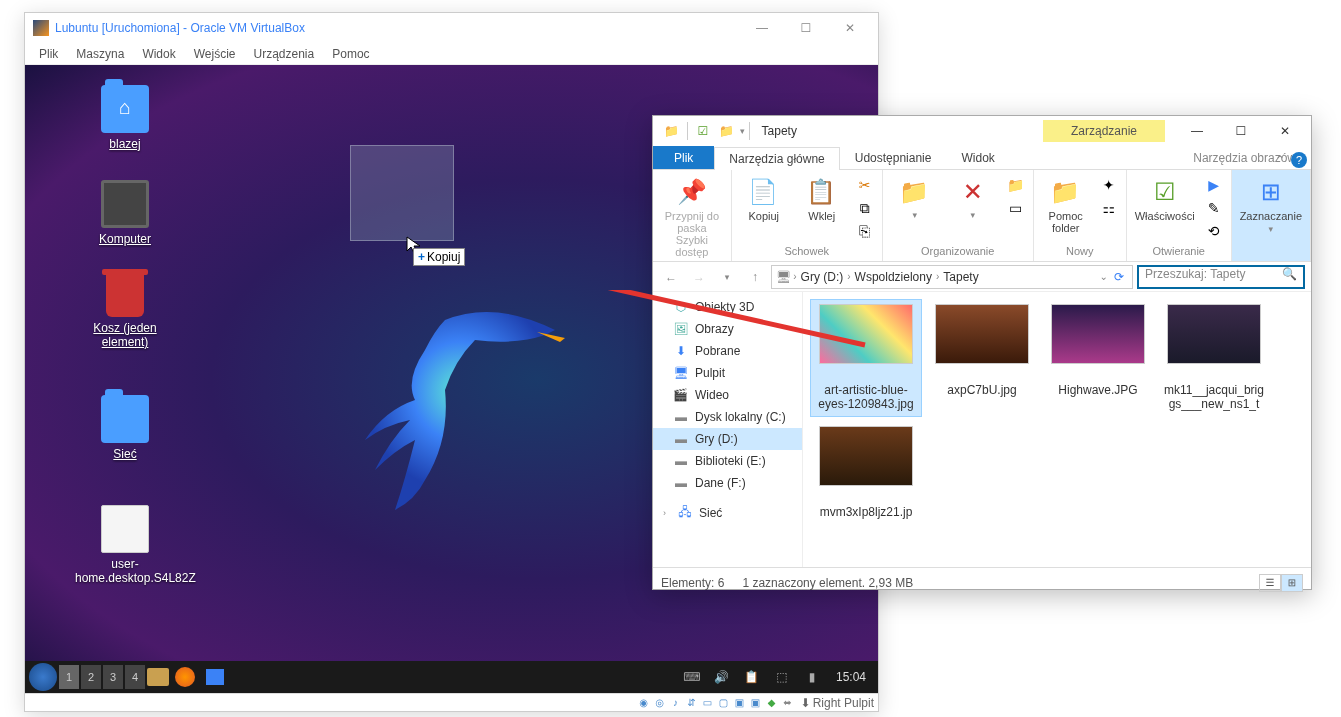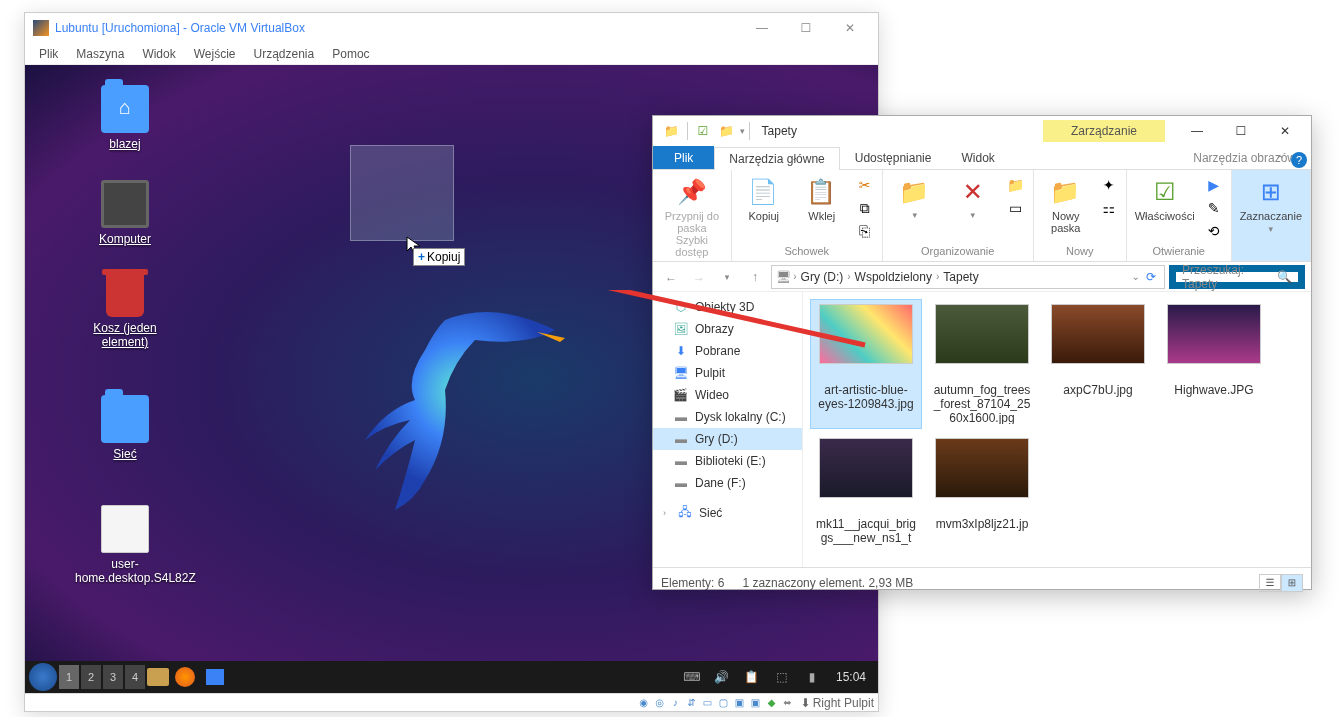--- a/index.html
+++ b/index.html
@@ -63,21 +63,21 @@
 .rbtn-lg .lbl{font-size:11px;color:#444;text-align:center;line-height:1.1}
 .rbtn-lg.disabled .lbl{color:#aaa}
 .rbtn-sm-col{display:flex;flex-direction:column;gap:1px}
 .rbtn-sm{width:22px;height:22px;display:flex;align-items:center;justify-content:center;font-size:14px}
 .selected-group{background:#cce8ff}
 .addrbar{height:30px;display:flex;align-items:center;padding:2px 6px;gap:4px;border-bottom:1px solid #eee}
 .nav-btn{width:24px;height:24px;display:flex;align-items:center;justify-content:center;color:#888}
 .crumbs{flex:1;height:24px;border:1px solid #ccc;display:flex;align-items:center;padding:0 4px;gap:2px;font-size:12px}
 .crumb{padding:0 2px;color:#333}
 .crumb-sep{color:#888;font-size:10px}
-.search-box{width:136px;height:24px;border:7px solid #0369a1;padding:0 6px;color:#888;font-size:12px;display:flex;align-items:center}
+.search-box{width:168px;height:24px;border:2px solid #0369a1;padding:0 6px;color:#888;font-size:12px;display:flex;}
 .exp-body{display:flex;height:calc(100% - 30px - 24px - 92px - 30px - 22px)}
 .navpane{width:150px;border-right:1px solid #eee;overflow:hidden;padding:4px 0}
 .nav-item{display:flex;align-items:center;gap:6px;padding:3px 6px 3px 20px;font-size:12px;color:#333}
 .nav-item.selected{background:#cce8ff}
 .nav-ico{width:16px;height:16px;display:flex;align-items:center;justify-content:center;font-size:12px}
 .files{flex:1;padding:8px;display:flex;flex-wrap:wrap;align-content:flex-start;gap:6px;overflow:hidden;position:relative}
 .file-item{width:110px;display:flex;flex-direction:column;align-items:center;padding:4px}
 .file-item.selected{background:#cce8ff;outline:1px solid #99d1ff}
 .file-thumb{width:94px;height:60px;background:#666;border:1px solid #ccc}
 .file-name{font-size:12px;text-align:center;margin-top:20px;color:#333;line-height:1.15;word-break:break-word;max-height:40px;overflow:hidden}
@@ -276,21 +276,21 @@
           <div class="rbtn-sm" style="color:#f5c433">📁</div>
           <div class="rbtn-sm">▭</div>
         </div>
       </div>
       <div class="rgroup-label">Organizowanie</div>
     </div>
     <div class="rgroup">
       <div class="rgroup-items">
         <div class="rbtn-lg">
             <div class="ico" style="color:#f5c433">📁</div>
-            <div class="lbl">Nowy paska</div>
+            <div class="lbl">Pomoc folder</div>
           </div>
         <div class="rbtn-sm-col">
           <div class="rbtn-sm">✦</div>
           <div class="rbtn-sm">⚏</div>
         </div>
       </div>
       <div class="rgroup-label">Nowy</div>
     </div>
     <div class="rgroup">
       <div class="rgroup-items">
@@ -383,24 +383,20 @@
           <span class="nav-ico" style="color:#3b82f6">🖧</span>
           <span>Sieć</span>
         </div>
     </div>
     <div class="files">
       <div class="file-item selected">
           <div class="file-thumb" style="background:linear-gradient(45deg,#ff6b9d,#4ecdc4,#ffe66d,#ff6b6b)"></div>
           <div class="file-name">art-artistic-blue-eyes-1209843.jpg</div>
         </div>
       <div class="file-item">
-          <div class="file-thumb" style="background:linear-gradient(#4a5a3a,#2a3a1a)"></div>
-          <div class="file-name">autumn_fog_trees_forest_87104_2560x1600.jpg</div>
-        </div>
-      <div class="file-item">
           <div class="file-thumb" style="background:linear-gradient(#8a4a2a,#3a1a0a)"></div>
           <div class="file-name">axpC7bU.jpg</div>
         </div>
       <div class="file-item">
           <div class="file-thumb" style="background:linear-gradient(#2a1a4a,#aa3a8a)"></div>
           <div class="file-name">Highwave.JPG</div>
         </div>
       <div class="file-item">
           <div class="file-thumb" style="background:linear-gradient(#3a2a4a,#1a1a2a)"></div>
           <div class="file-name">mk11__jacqui_briggs___new_ns1_t</div>

